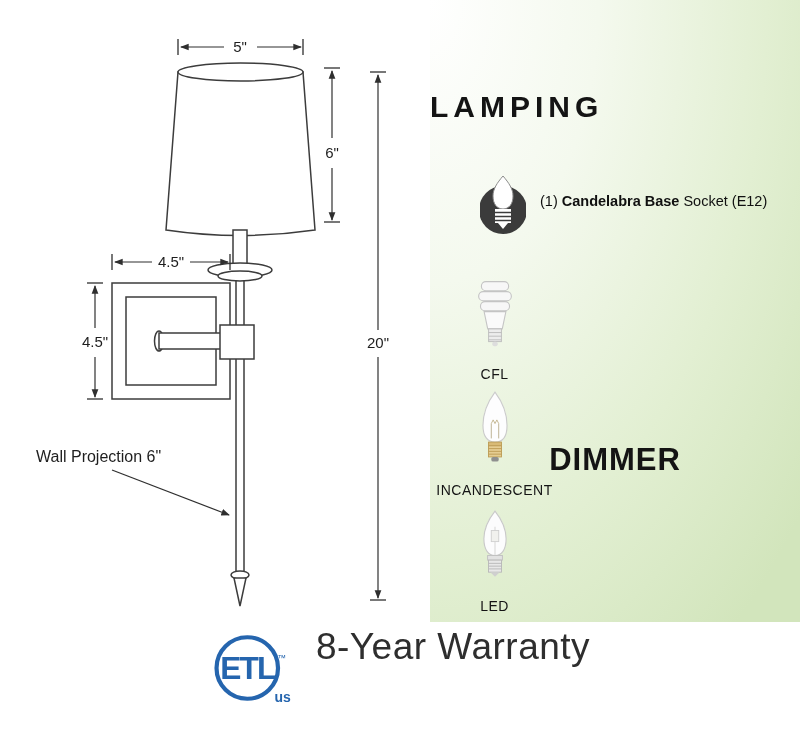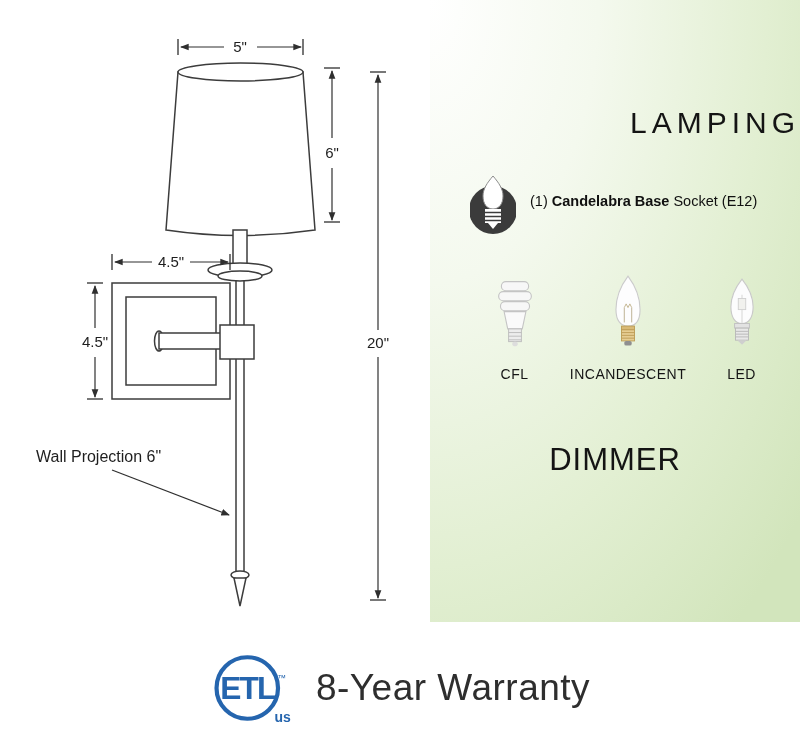--- a/index.html
+++ b/index.html
@@ -6,37 +6,37 @@
   body{
     width:800px;height:735px;background:#ffffff;
     font-family:"Liberation Sans",sans-serif;color:#141414;
     position:relative;overflow:hidden;
   }
   .panel{
     position:absolute;left:430px;top:0;width:370px;height:622px;
     background:radial-gradient(130% 130% at 0% 0%, #ffffff 0%, #f4f9ee 35%, #e2efd2 70%, #d2e5bc 100%);
   }
   .lamping-title{
-    position:absolute;top:106px;left:0;width:100%;text-align:right;
-    font-size:30px;font-weight:400;letter-spacing:5px;color:#141414;
+    position:absolute;top:90px;left:0;width:100%;text-align:left;
+    font-size:30px;font-weight:700;letter-spacing:5px;color:#141414;
   }
-  .socket-row{position:absolute;top:166px;left:40px;display:flex;align-items:center;gap:14px;}
+  .socket-row{position:absolute;top:166px;left:50px;display:flex;align-items:center;gap:14px;}
   .socket-text{font-size:14.5px;line-height:21px;color:#101010;}
-  .bulb-row{position:absolute;top:266px;left:28px;width:340px;display:flex;justify-content:space-between;}
+  .bulb-row{position:absolute;top:266px;left:8px;width:340px;display:flex;justify-content:space-between;flex-direction:column;}
   .bulb{display:flex;flex-direction:column;align-items:center;width:113px;}
   .bulb-art{height:92px;display:flex;align-items:flex-end;justify-content:center;}
   .bulb-label{margin-top:8px;font-size:14px;letter-spacing:0.5px;color:#141414;white-space:nowrap;}
   .dimmer{
     position:absolute;top:438px;left:0;width:100%;text-align:center;
-    font-size:31px;font-weight:400;letter-spacing:1px;line-height:43px;color:#141414;
+    font-size:31px;font-weight:700;letter-spacing:1px;line-height:43px;color:#141414;
   }
   .sconce{position:absolute;left:0;top:0;}
   .footer{
-    position:absolute;left:0;top:646px;width:800px;
-    display:flex;justify-content:center;align-items:center;gap:24px;
+    position:absolute;left:0;top:626px;width:800px;
+    display:flex;justify-content:center;gap:24px;
   }
   .warranty{font-size:37px;font-weight:500;color:#2e2e2e;letter-spacing:0.5px;}
   svg text.dim{font-size:15px;fill:#1e1e1e;font-family:"Liberation Sans",sans-serif;}
   svg text.wp{font-size:16px;fill:#1e1e1e;font-family:"Liberation Sans",sans-serif;}
 </style>
 </head>
 <body>
 
 <div class="panel">
   <div class="lamping-title">LAMPING</div>

